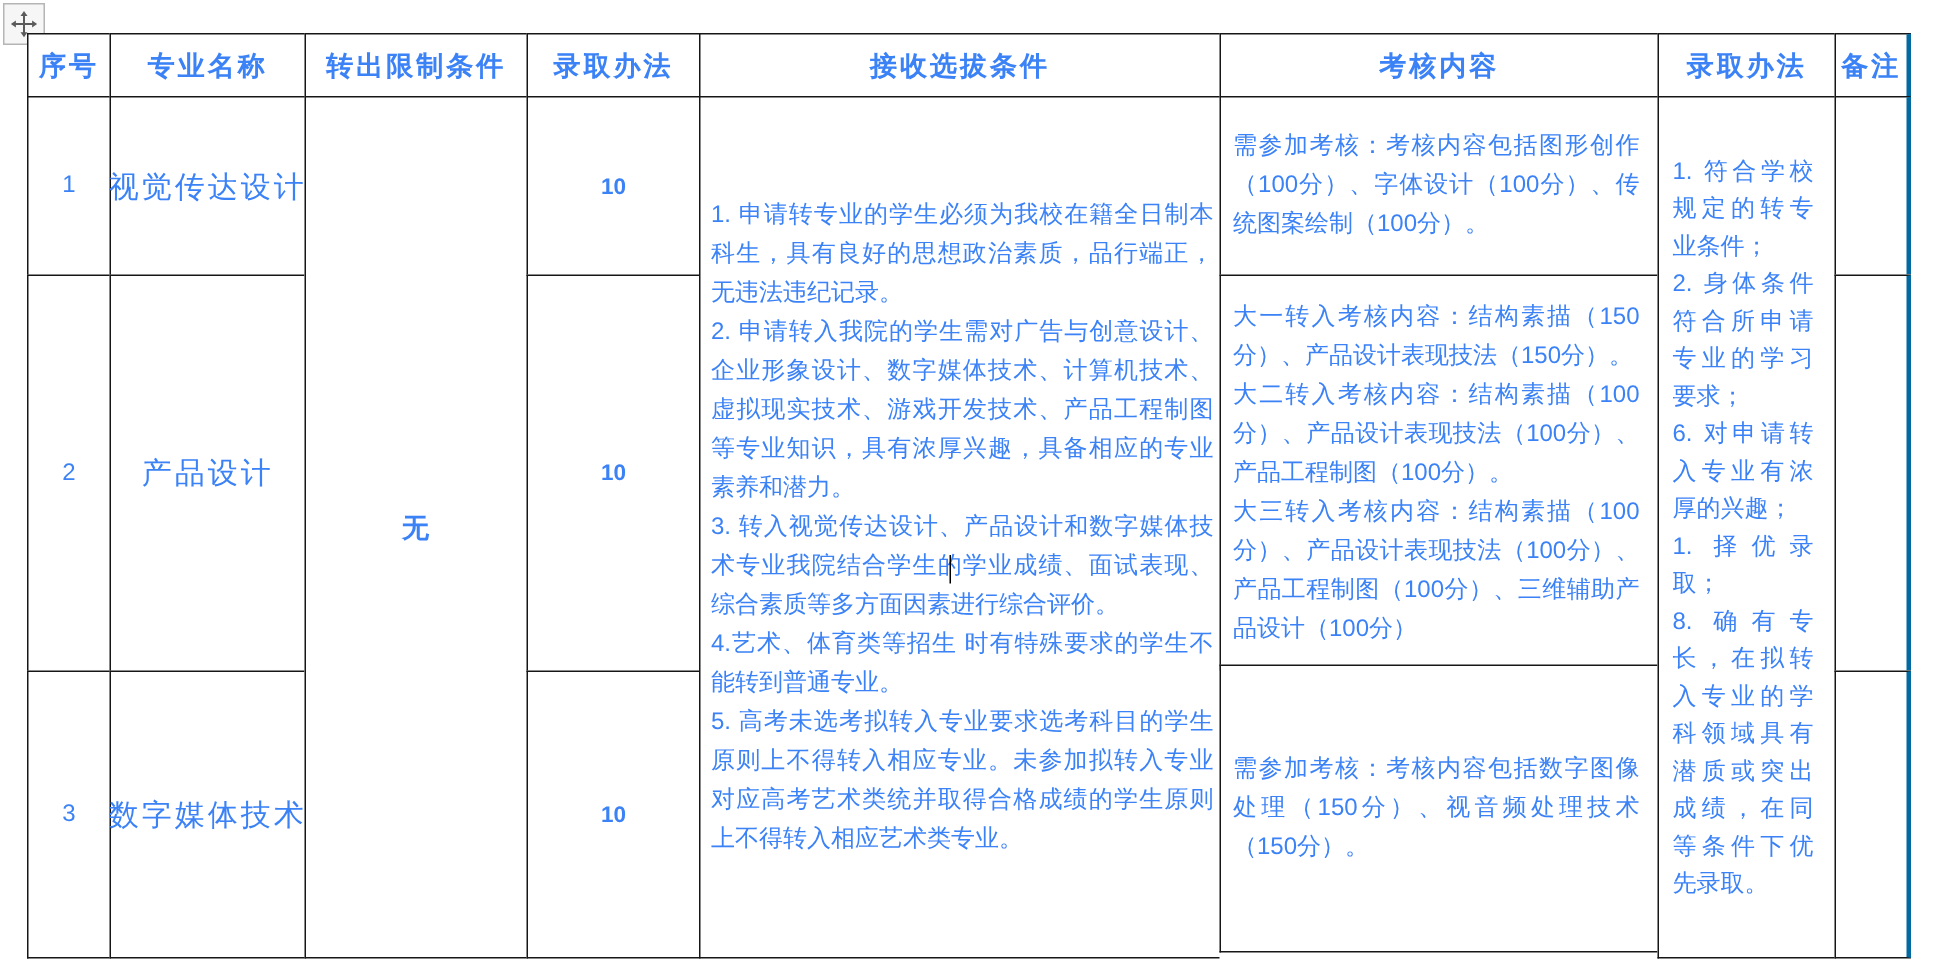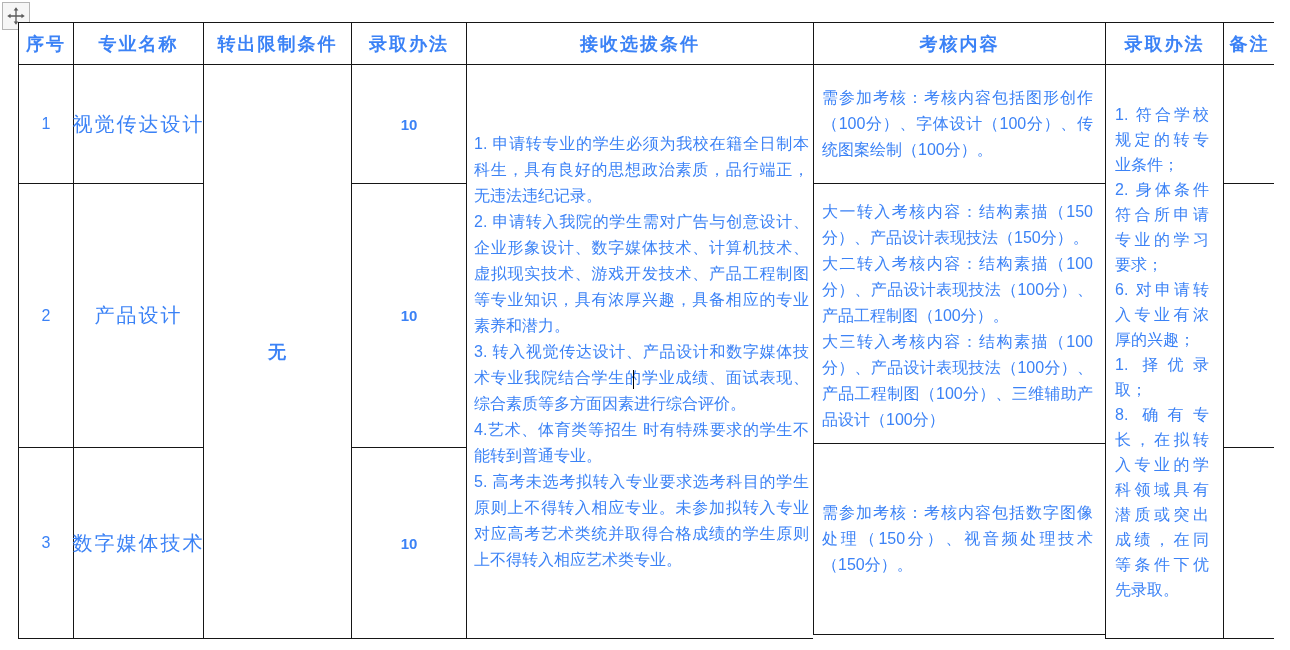--- a/index.html
+++ b/index.html
@@ -5,21 +5,21 @@
   html,body{margin:0;padding:0;background:#ffffff;}
   .page{
     position:relative;width:1274px;height:650px;background:#ffffff;overflow:hidden;
     font-family:Liberation Sans, sans-serif;color:#3b82f6;
   }
   .cell{
     position:absolute;box-sizing:border-box;
     border-left:1px solid #161616;border-top:1px solid #161616;
     display:flex;background:#ffffff;
   }
-  .rb{border-right:1px solid #0369a1;}
+  .rb{border-right:5px solid #0369a1;}
   .bb{border-bottom:1px solid #161616;}
   .hd{align-items:center;justify-content:center;font-weight:bold;font-size:18px;letter-spacing:2px;white-space:nowrap;}
   .mid{align-items:center;justify-content:center;}
   .num{font-size:16px;}
   .quota{font-size:15px;font-weight:bold;}
   .major{font-size:20px;letter-spacing:2px;white-space:nowrap;}
   .none-val{font-size:18px;font-weight:bold;letter-spacing:1px;}
   .textcell{flex-direction:column;justify-content:center;font-size:16px;}
   .textcell p{margin:0;text-align:justify;}
   .sel{line-height:26px;padding:4px 4px 4px 7px;}

